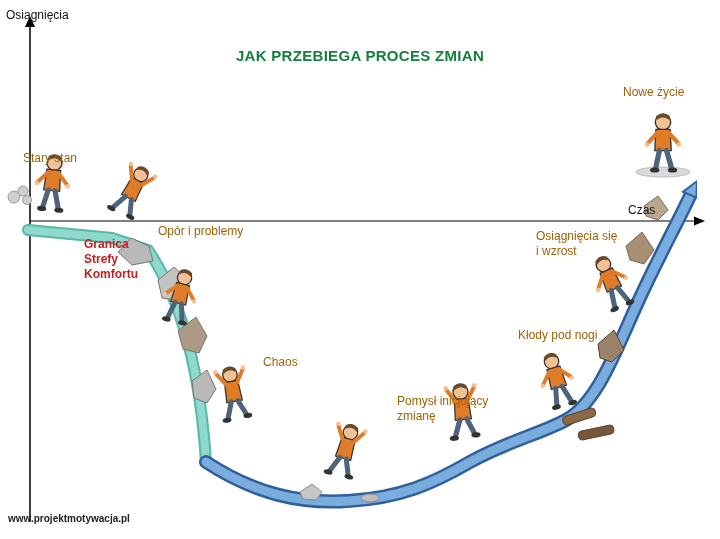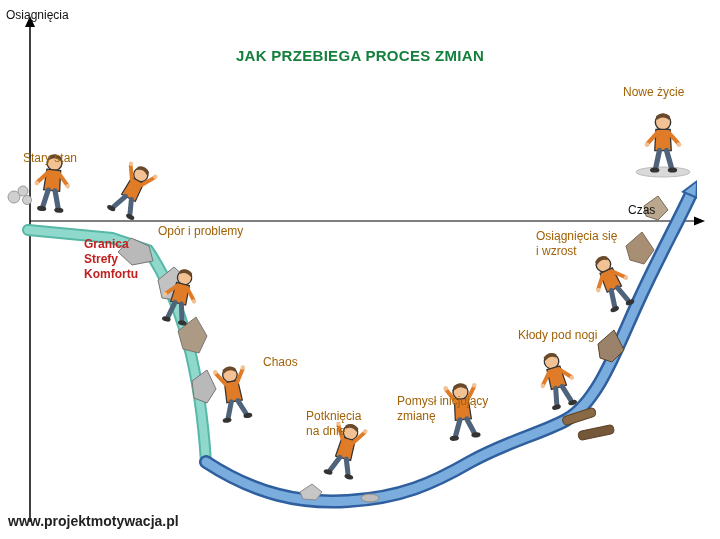--- a/index.html
+++ b/index.html
@@ -11,21 +11,21 @@
     position:absolute;font-size:12px;color:#a16207;line-height:1.25;
     white-space:pre-line;
   }
   .title{
     position:absolute;left:0;right:0;top:47px;text-align:center;
     font-size:15px;font-weight:bold;color:#15803d;letter-spacing:.3px;
   }
   .axis-label{position:absolute;font-size:12px;color:#111;}
   .comfort{color:#c22020;font-weight:bold;}
   .watermark{
-    position:absolute;left:8px;top:513px;font-size:14px;font-weight:bold;color:#222;
+    position:absolute;left:8px;top:513px;font-size:10px;font-weight:bold;color:#222;
   }
   svg{position:absolute;left:0;top:0;}
 </style>
 </head>
 <body>
 
 <div class="stage">
 
   <svg width="720" height="539" viewBox="0 0 720 539">
     <defs>
@@ -125,22 +125,20 @@
 
   <div class="axis-label" style="left:6px;top:8px;">Osiągnięcia</div>
   <div class="title">JAK PRZEBIEGA PROCES ZMIAN</div>
 
   <div class="label" style="left:23px;top:127px;margin-top:24px;">Stary stan</div>
   <div class="label comfort" style="left:84px;top:237px;">Granica
 Strefy
 Komfortu</div>
   <div class="label" style="left:158px;top:224px;">Opór i problemy</div>
   <div class="label" style="left:263px;top:355px;">Chaos</div>
-  <div class="label" style="left:306px;top:409px;">Potknięcia
-na dnie</div>
   <div class="label" style="left:397px;top:358px;margin-top:36px;">Pomysł inicjujący
 zmianę</div>
   <div class="label" style="left:518px;top:328px;">Kłody pod nogi</div>
   <div class="label" style="left:536px;top:229px;">Osiągnięcia się
 i wzrost</div>
   <div class="label" style="left:623px;top:85px;">Nowe życie</div>
 
   <div class="axis-label" style="left:628px;top:203px;">Czas</div>
   <div class="watermark">www.projektmotywacja.pl</div>
 </div>

